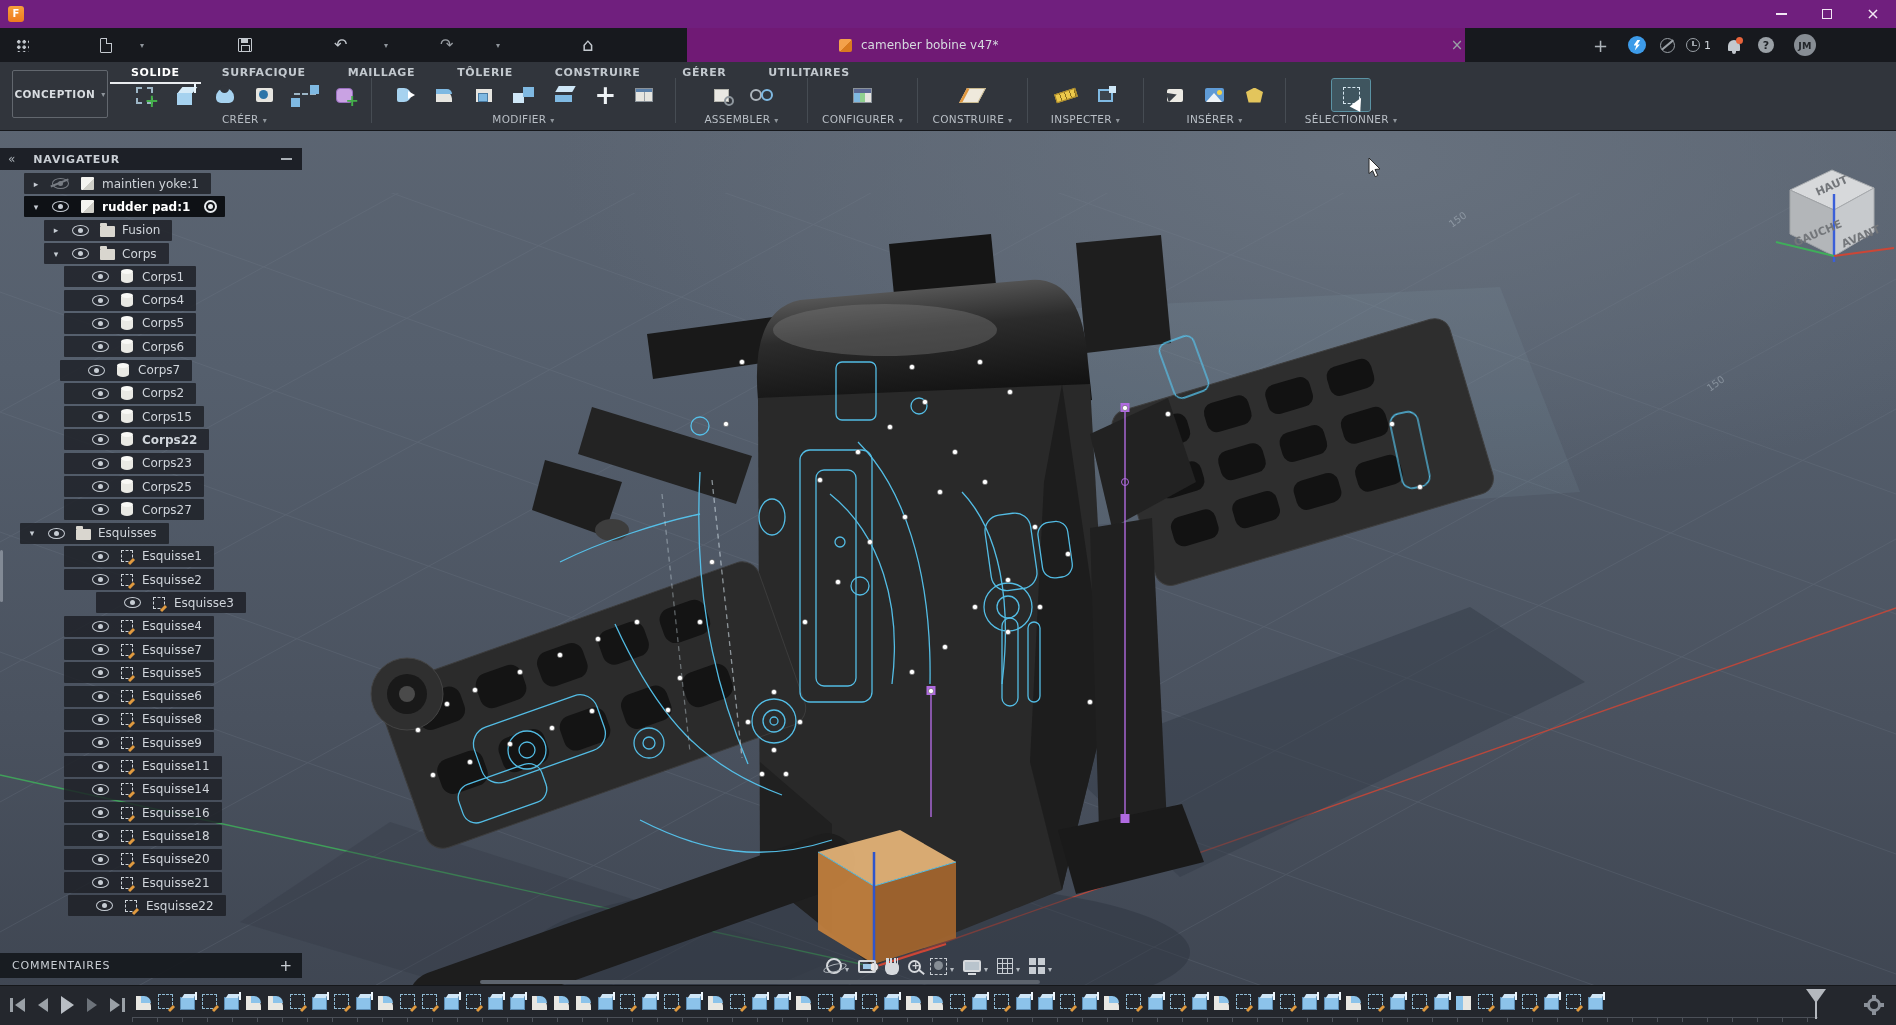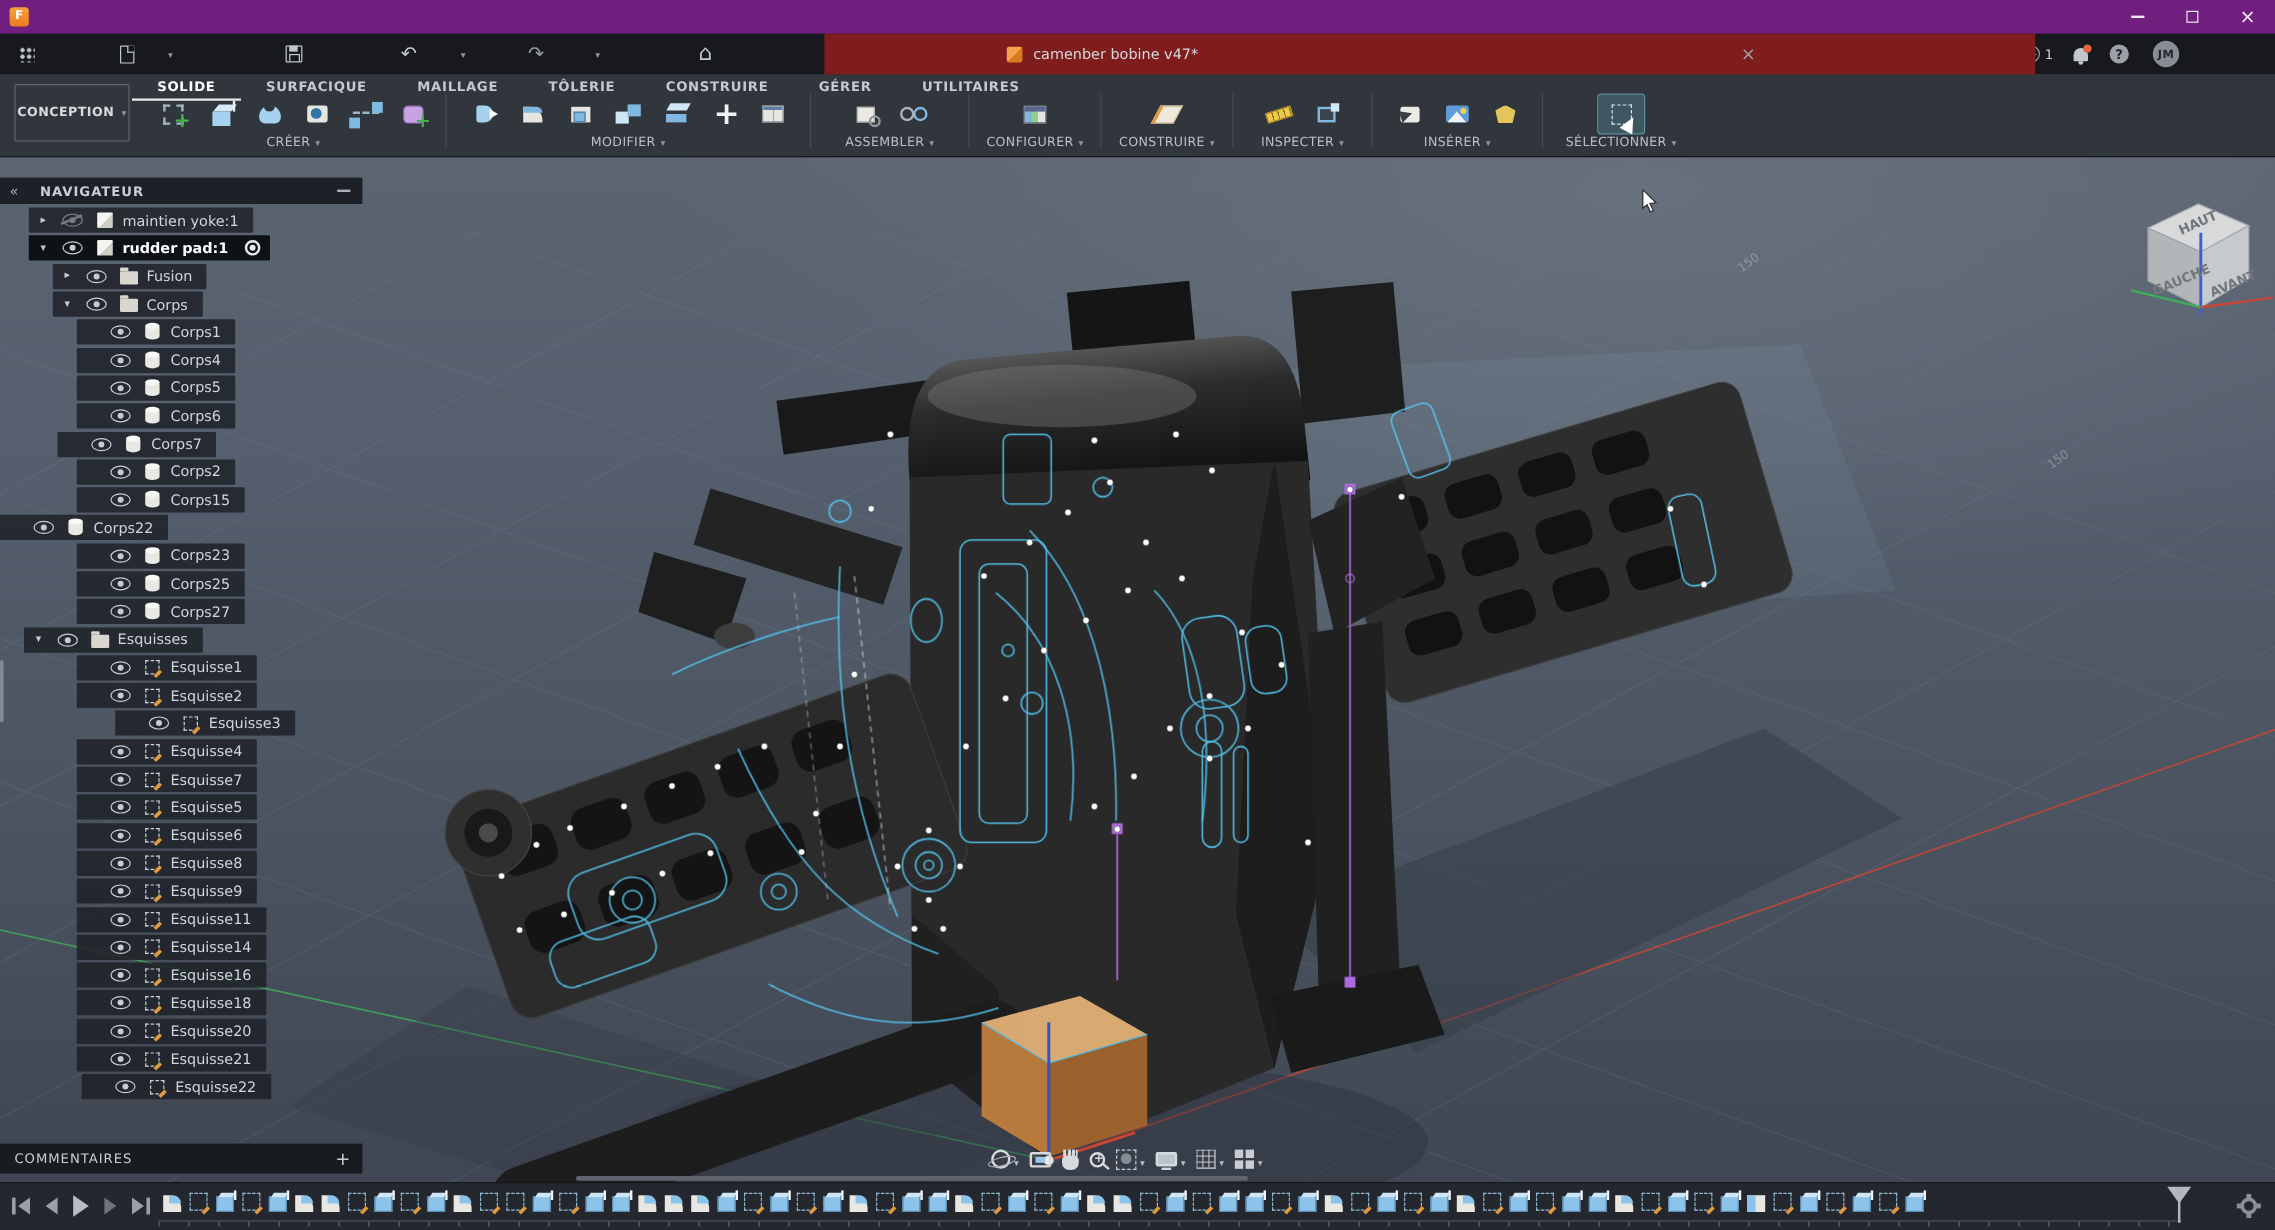--- a/index.html
+++ b/index.html
@@ -20,21 +20,21 @@
 .appbar{position:absolute;left:0;top:28px;width:100%;height:34px;background:#17191e;z-index:49}
 .ab{position:absolute;top:0;height:34px;display:flex;align-items:center;color:#c3c8ce}
 .ab-grid{width:13px;height:13px;background-image:radial-gradient(#c3c8ce 1.6px,transparent 1.9px);background-size:5.5px 5.5px;background-position:0 0}
 .ab-file{width:12px;height:15px;border:1.5px solid #c3c8ce;border-radius:1px;position:relative}
 .ab-file::after{content:"";position:absolute;right:-1px;top:-1px;width:5px;height:5px;background:#17191e;border-left:1.5px solid #c3c8ce;border-bottom:1.5px solid #c3c8ce}
 .ab-save{width:14px;height:14px;border:1.5px solid #c3c8ce;border-radius:1px;position:relative}
 .ab-save::before{content:"";position:absolute;left:2px;top:-1px;width:7px;height:5px;background:#c3c8ce}
 .ab-save::after{content:"";position:absolute;left:2px;bottom:0;width:7px;height:5px;border:1.2px solid #c3c8ce;border-bottom:none}
 .ab-char{font-size:16px;line-height:1}
 .caret{font-size:8px;color:#8f959c}
-.tabstrip{position:absolute;left:687px;top:28px;width:1009px;height:34px;background:#7f1d1d;z-index:49}
+.tabstrip{position:absolute;left:687px;top:28px;width:778px;height:34px;background:#701a75;z-index:49}
 .doc-tab{position:absolute;left:152px;top:0;height:34px;display:flex;align-items:center;gap:9px}
 .cube-ic{width:13px;height:13px;background:linear-gradient(135deg,#f4a14b 0 50%,#d97a1f 50%);border-radius:2px}
 .doc-title{font-size:12px;color:#d6dadf;white-space:nowrap}
 .tab-close{position:absolute;left:755px;top:0;height:34px;width:30px;display:flex;align-items:center;justify-content:center;color:#9aa0a6;font-size:15px}
 .circ{border-radius:50%;display:flex;align-items:center;justify-content:center;position:relative}
 .ic-job{width:18px;height:18px;background:#3d9be9}
 .ic-job::after{content:"";width:7px;height:11px;background:#fff;clip-path:polygon(60% 0,100% 0,55% 45%,92% 45%,18% 100%,40% 55%,0 55%)}
 .ic-globe{width:15px;height:15px;border:1.6px solid #9aa0a6}
 .ic-globe::after{content:"";position:absolute;width:15px;height:1.6px;background:#9aa0a6;transform:rotate(-40deg)}
 .ic-clock{width:14px;height:14px;border:1.6px solid #9aa0a6}
@@ -732,21 +732,21 @@
           <span class="chev"></span>
           <span class="eyebox">
             <span class="eye"></span>
           </span>
           <span class="nicbox">
             <span class="nic nic-body"></span>
           </span>
           <span class="nlabel">Corps6</span>
         </div>
       </div>
-      <div class="nrow" style="padding-left: 48px;">
+      <div class="nrow" style="padding-left: 60px;">
         <div class="chip">
           <span class="chev"></span>
           <span class="eyebox">
             <span class="eye"></span>
           </span>
           <span class="nicbox">
             <span class="nic nic-body"></span>
           </span>
           <span class="nlabel">Corps7</span>
         </div>
@@ -768,21 +768,21 @@
           <span class="chev"></span>
           <span class="eyebox">
             <span class="eye"></span>
           </span>
           <span class="nicbox">
             <span class="nic nic-body"></span>
           </span>
           <span class="nlabel">Corps15</span>
         </div>
       </div>
-      <div class="nrow" style="">
+      <div class="nrow" style="padding-left: 64px; font-weight: bold;">
         <div class="chip">
           <span class="chev"></span>
           <span class="eyebox">
             <span class="eye"></span>
           </span>
           <span class="nicbox">
             <span class="nic nic-body"></span>
           </span>
           <span class="nlabel">Corps22</span>
         </div>

